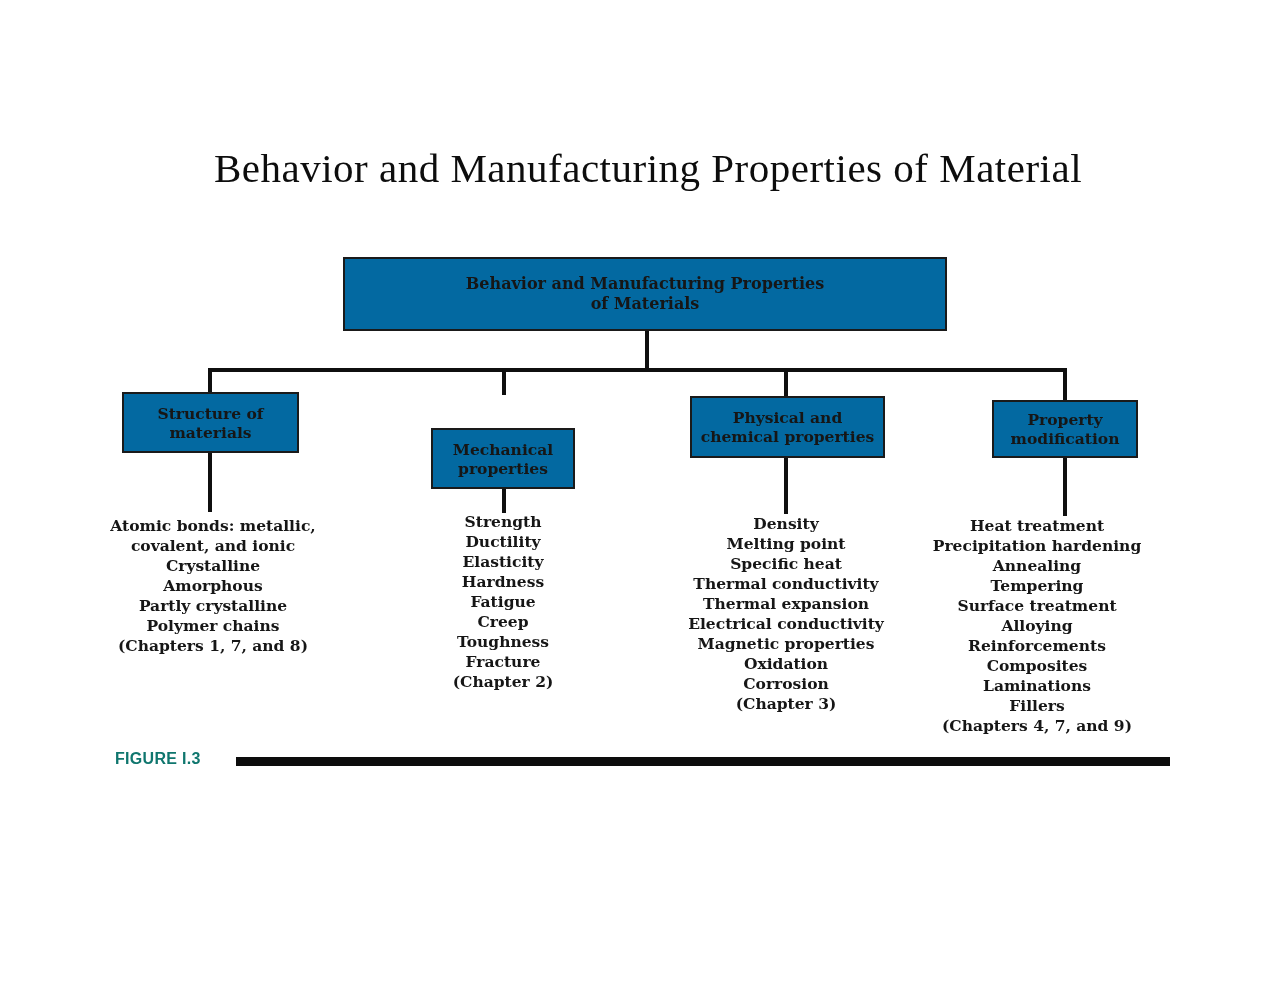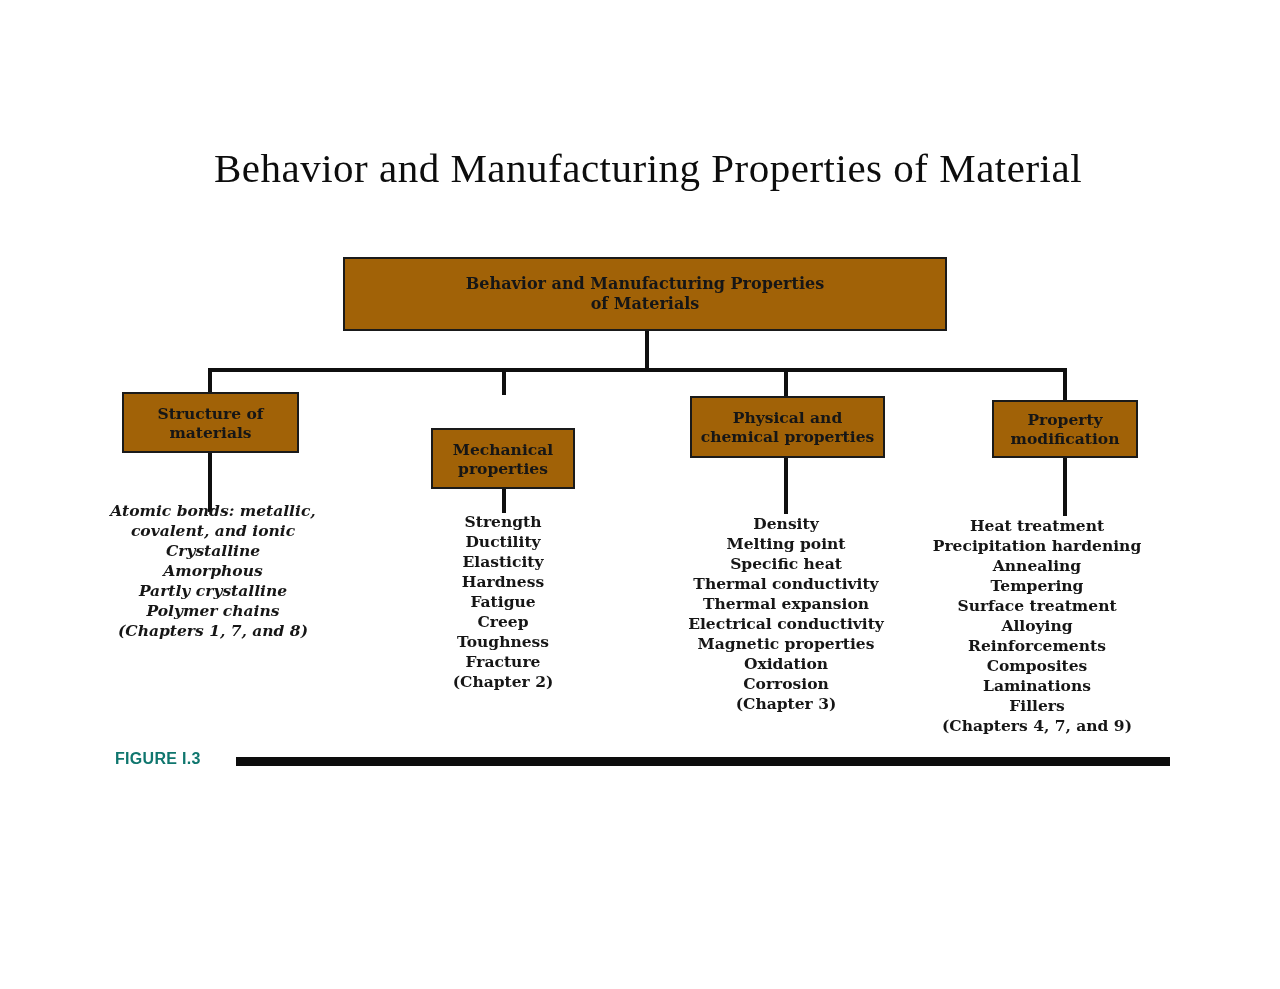--- a/index.html
+++ b/index.html
@@ -29,21 +29,21 @@
     font-weight: 400;
     font-size: 41px;
     letter-spacing: 0.5px;
     color: #0d0d0d;
   }
 
   
   .node {
     position: absolute;
     border: 2px solid #1a1a1a;
-    background: #a16207;
+    background: #0369a1;
     display: flex;
     align-items: center;
     justify-content: center;
     text-align: center;
     font-family: "DejaVu Serif", serif;
     font-weight: 700;
     color: #161616;
     box-sizing: border-box;
   }
   .node .lbl { white-space: pre-line; line-height: 19px; font-size: 15.5px; }
@@ -76,21 +76,21 @@
   .items {
     position: absolute;
     text-align: center;
     font-family: "DejaVu Serif", serif;
     font-weight: 700;
     font-size: 15.5px;
     line-height: 20px;
     color: #161616;
     white-space: pre-line;
   }
-  .items-1 { left: 88px;  top: 501px; width: 250px; font-style: italic; }
+  .items-1 { left: 88px;  top: 516px; width: 250px; }
   .items-2 { left: 403px; top: 512px; width: 200px; }
   .items-3 { left: 664px; top: 514px; width: 244px; }
   .items-4 { left: 904px; top: 516px; width: 266px; }
 
   
   .figure-label {
     position: absolute;
     left: 115px;
     top: 750px;
     font-family: "Liberation Sans", sans-serif;

